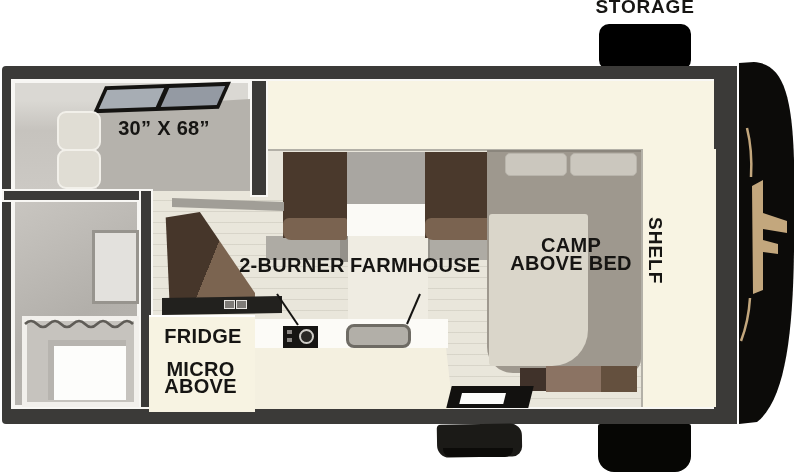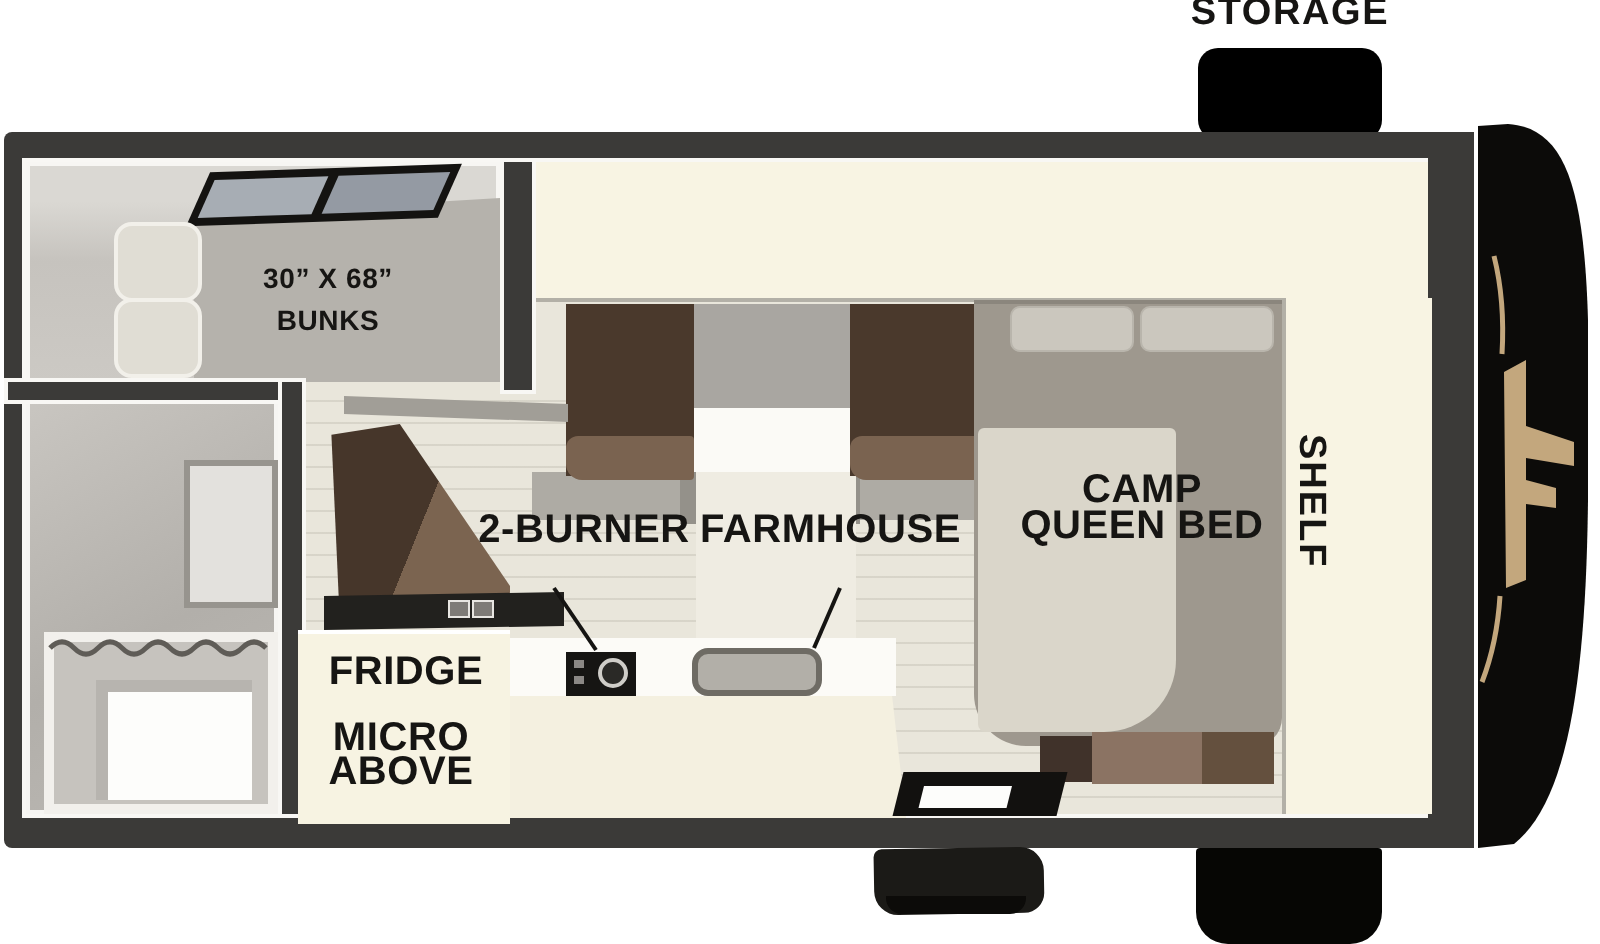--- a/index.html
+++ b/index.html
@@ -66,21 +66,21 @@
   
   #entry-mat{left:449px;top:386px;width:82px;height:22px;background:#12110f;transform:skewX(-14deg);}
   #entry-mat-in{left:12px;top:7px;width:44px;height:11px;background:#fdfdfb;}
   #step{left:437px;top:424px;width:85px;height:33px;background:#1b1a17;border-radius:4px 12px 10px 12px;transform:rotate(-1deg);}
   #step-lip{left:443px;top:448px;width:70px;height:9px;background:#0c0b09;border-radius:0 0 8px 8px;}
   #bumper{left:598px;top:424px;width:93px;height:48px;background:#060604;border-radius:2px 2px 16px 16px;}
   
   #storage-box{left:599px;top:24px;width:92px;height:46px;background:#000;border-radius:10px;}
   
   #storage-label{left:593px;top:-3px;width:104px;font-size:19px;letter-spacing:.8px;}
-  #bunks-label{left:88px;top:129px;width:152px;font-size:14px;line-height:21px;}
+  #bunks-label{left:88px;top:118px;width:152px;font-size:20px;line-height:21px;}
   #stove-label{left:233px;top:256px;width:118px;font-size:20px;line-height:18px;}
   #sink-label{left:350px;top:256px;width:118px;font-size:20px;line-height:18px;}
   #fridge-label{left:158px;top:326px;width:90px;font-size:20px;}
   #micro-label{left:153px;top:361px;width:95px;font-size:20px;line-height:17px;}
   #bed-label{left:496px;top:236px;width:150px;font-size:20px;line-height:18px;}
   #shelf-label{left:646px;top:208px;height:86px;font-size:19px;writing-mode:vertical-rl;letter-spacing:1px;}
   svg.overlay{position:absolute;left:0;top:0;pointer-events:none;}
 </style>
 </head>
 <body>
@@ -108,21 +108,20 @@
   <div class="abs" id="bunk-mattress"></div>
   <div class="abs" id="bunk-window">
     <div class="pane"></div>
     <div class="pane r"></div>
   </div>
   <div class="abs pillow" style="top:111px;"></div>
   <div class="abs pillow" style="top:149px;"></div>
   <div class="abs" id="bunk-wall"></div>
   <div class="lbl" id="bunks-label">
     <span class="ln">30” X 68”</span>
-    <span class="ln">BUNKS</span>
   </div>
 
   <div class="abs" id="bath-int"></div>
   <div class="abs" id="bath-window"></div>
   <div class="abs" id="shower"></div>
   <div class="abs" id="tub"></div>
   <svg class="overlay" width="800" height="472" viewBox="0 0 800 472">
     <path d="M25 324 q6 -6 12 0 t12 0 t12 0 t12 0 t12 0 t12 0 t12 0 t12 0 t12 0" stroke="#5f5c57" stroke-width="2.5" fill="none"></path>
   </svg>
   <div class="abs" id="bath-topwall"></div>
@@ -174,21 +173,21 @@
   <div class="lbl" id="sink-label">
     <span class="ln">FARMHOUSE</span>
   </div>
   <div class="lbl" id="micro-label">
     <span class="ln">MICRO</span>
     <span class="ln">ABOVE</span>
   </div>
   <div class="lbl" id="fridge-label">FRIDGE</div>
   <div class="lbl" id="bed-label">
     <span class="ln">CAMP</span>
-    <span class="ln">QUEEN BED</span>
+    <span class="ln">ABOVE BED</span>
   </div>
   <div class="lbl" id="shelf-label">SHELF</div>
 
   <svg class="overlay" width="800" height="472" viewBox="0 0 800 472">
     <line x1="277" y1="294" x2="298" y2="325" stroke="#151412" stroke-width="2"></line>
     <line x1="420" y1="294" x2="407" y2="324" stroke="#151412" stroke-width="2"></line>
   </svg>
 
 </div>
 

